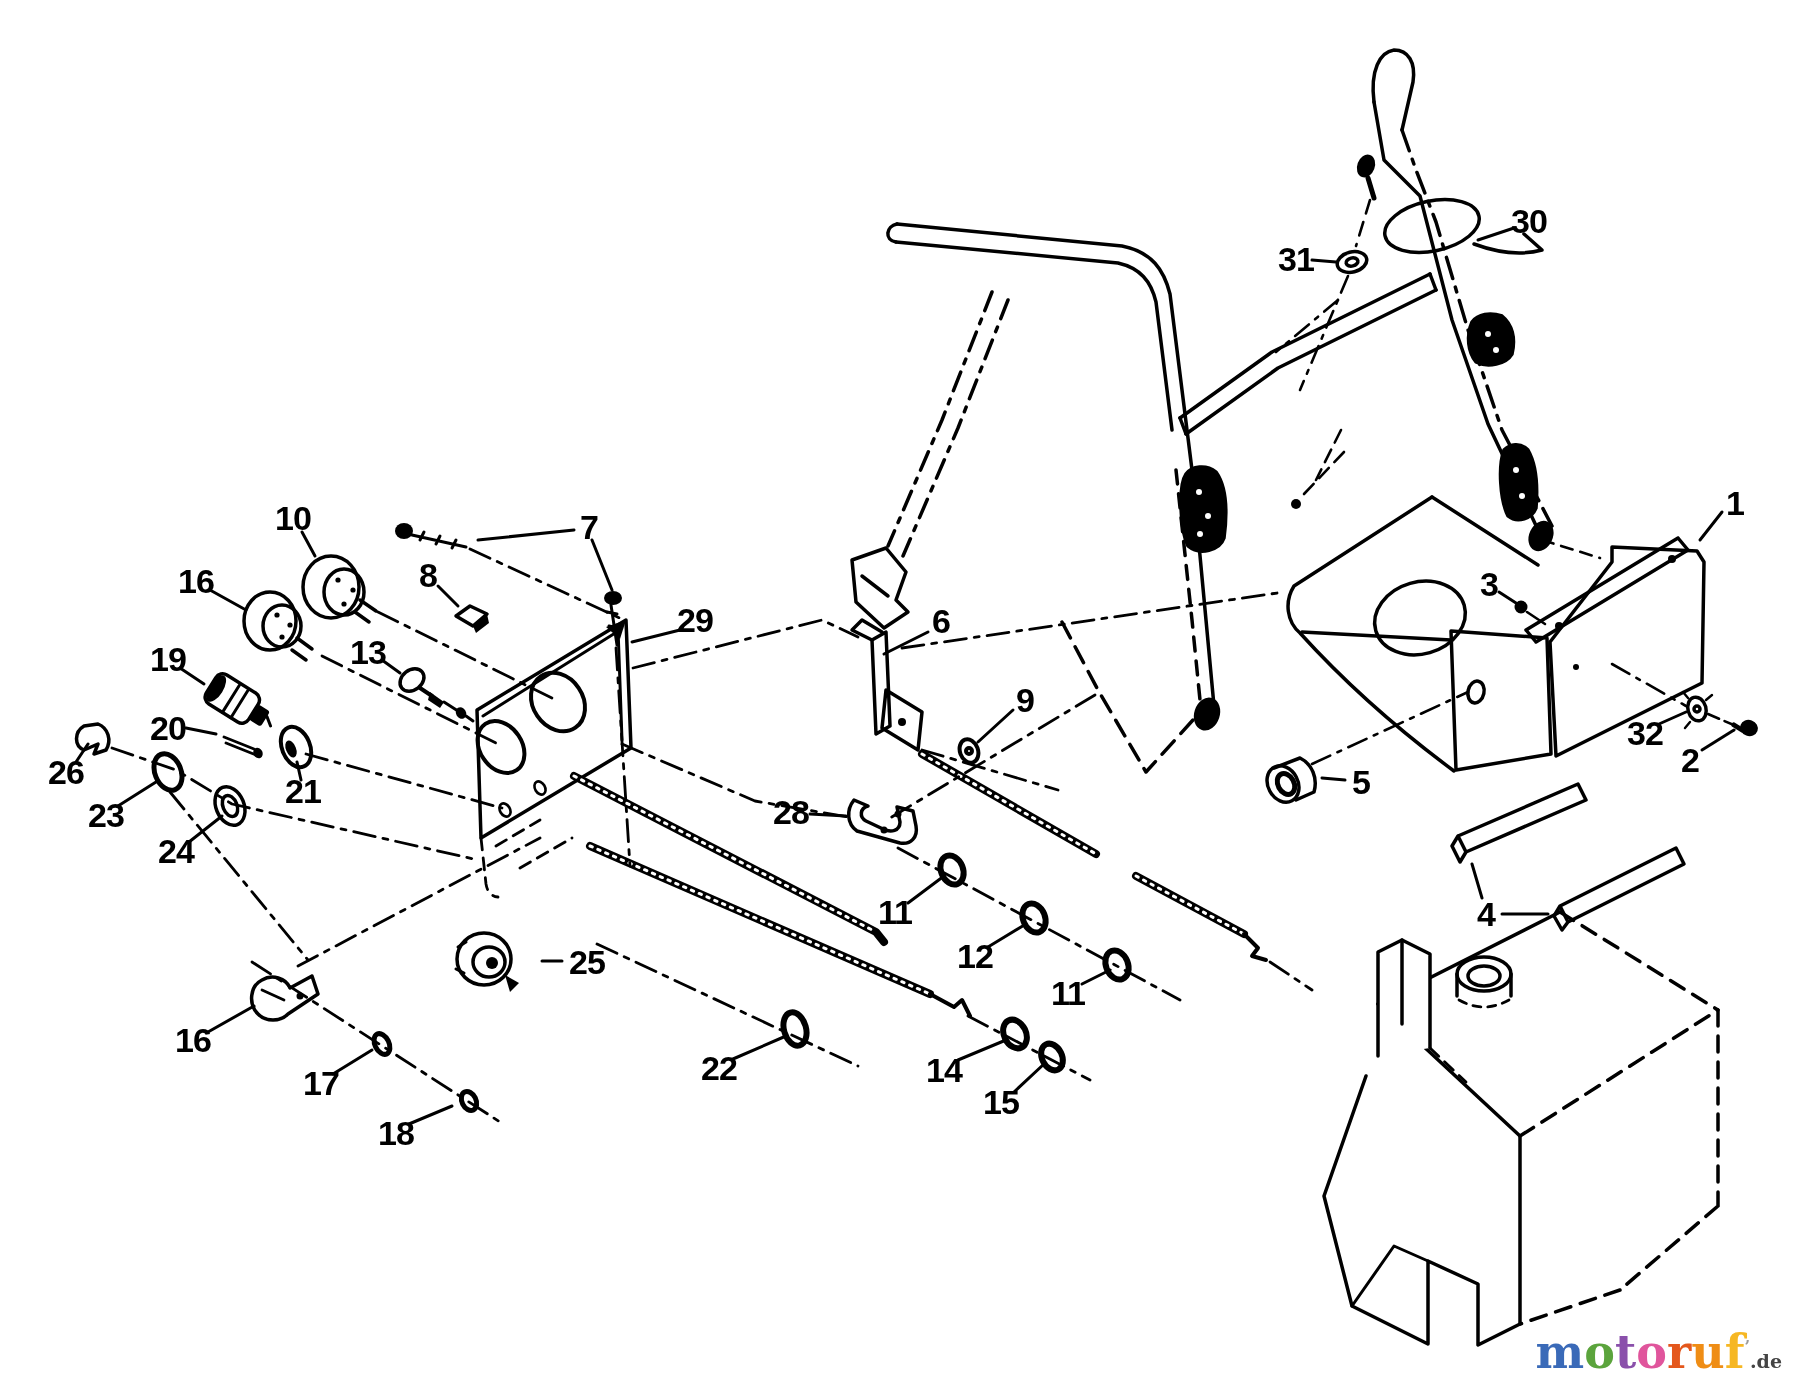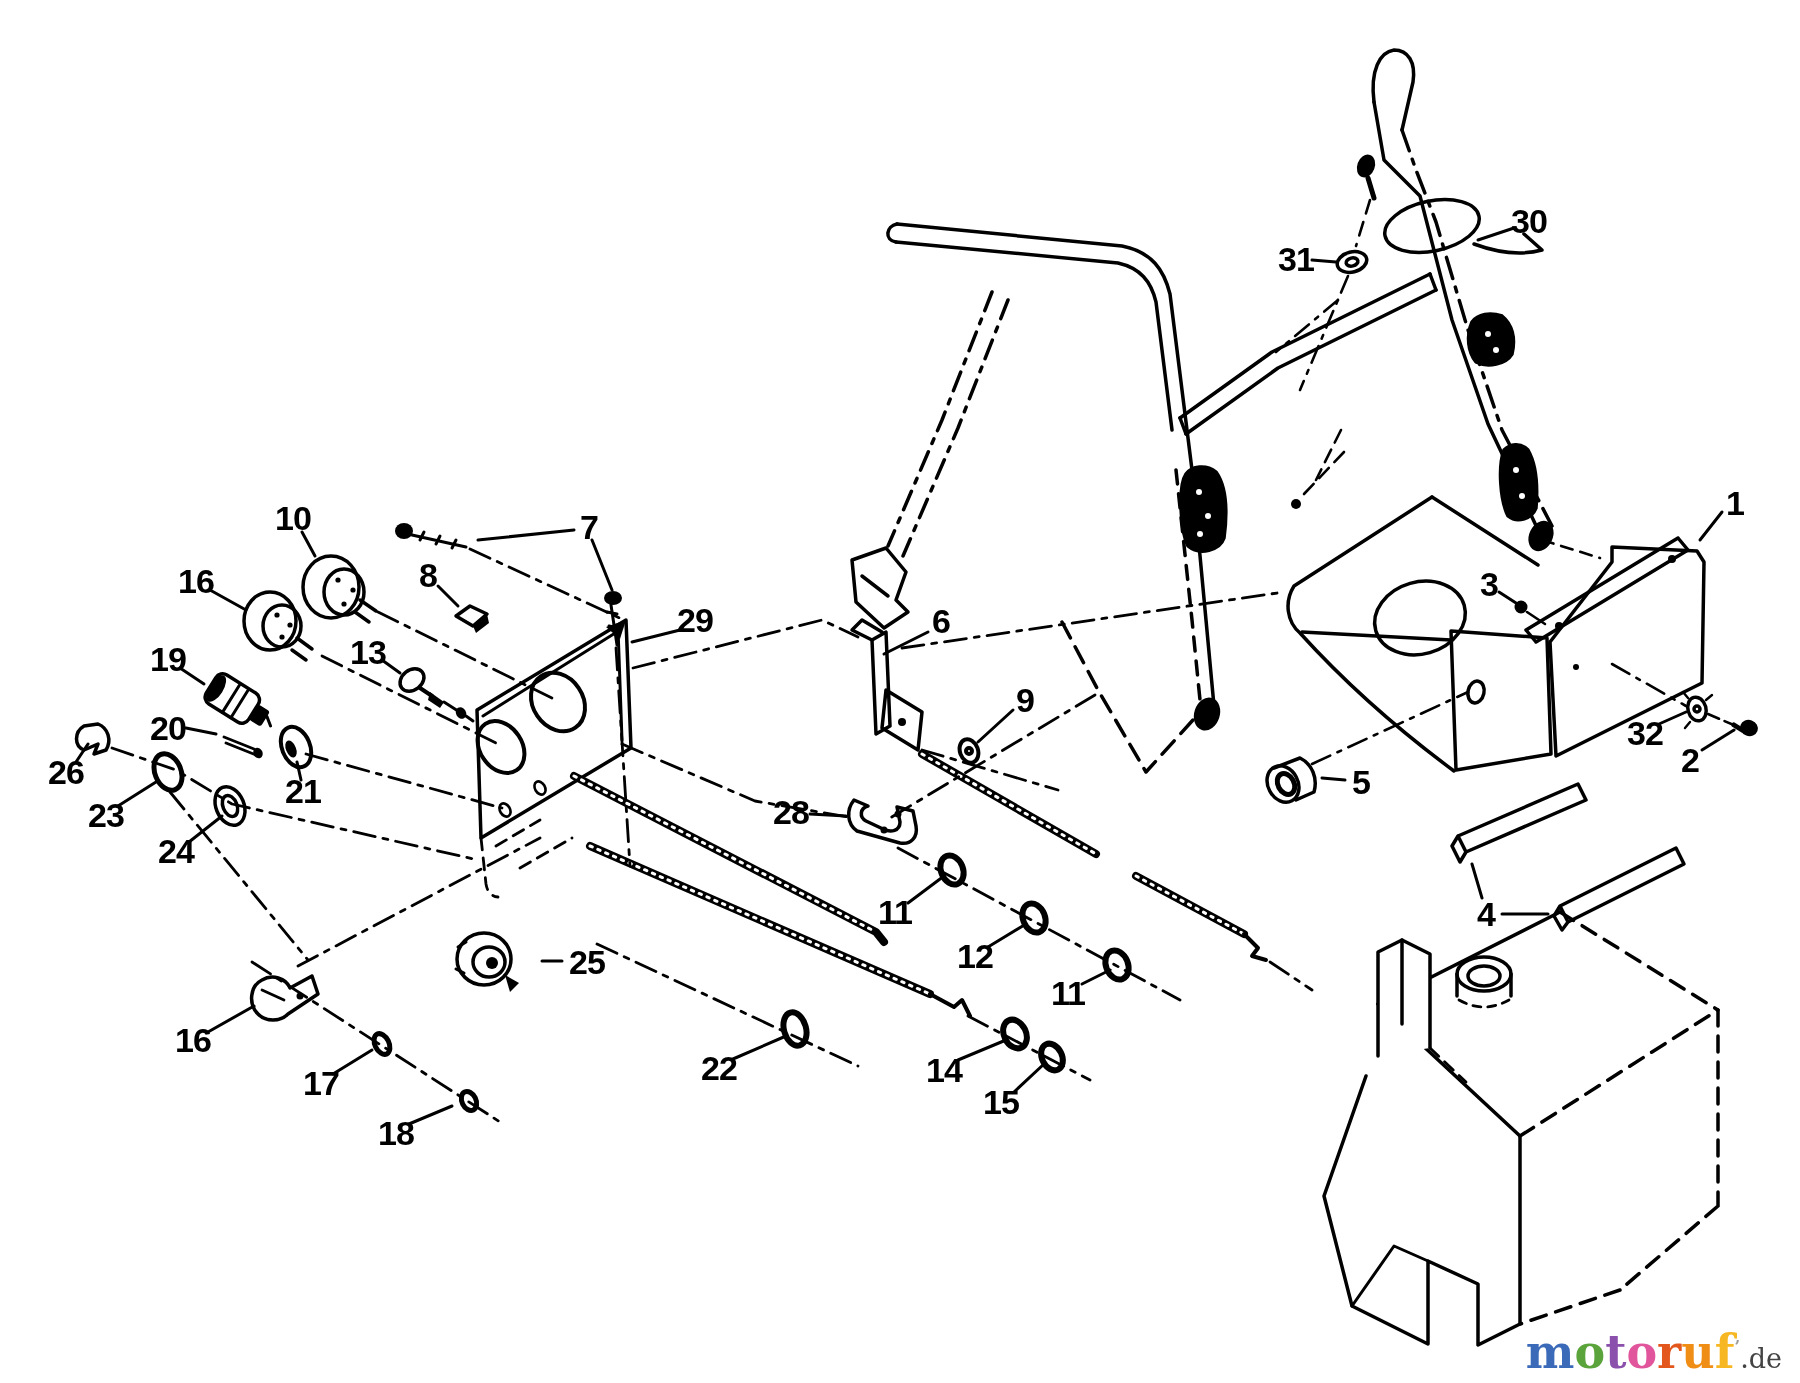--- a/index.html
+++ b/index.html
@@ -3,21 +3,21 @@
 <meta charset="utf-8">
 <style>
   html,body{margin:0;padding:0;background:#ffffff;}
   .stage{position:relative;width:1800px;height:1383px;background:#ffffff;overflow:hidden;
          font-family:"Liberation Sans",sans-serif;}
   svg{position:absolute;left:0;top:0;}
   .callout{font:bold 34px "Liberation Sans",sans-serif;fill:#000;text-anchor:middle;
            dominant-baseline:central;letter-spacing:-1px;}
   .logo{position:absolute;right:18px;bottom:8px;font-family:"DejaVu Serif",serif;
         font-weight:bold;font-size:46px;line-height:1;white-space:nowrap;}
-  .logo .suffix{font-size:27px;font-weight:normal;}
+  .logo .suffix{font-size:19px;font-weight:bold;}
   .logo .tm{font-size:16px;vertical-align:super;}
 </style>
 </head>
 <body>
 
 <div class="stage">
 <svg width="1800" height="1383" viewBox="0 0 1800 1383" fill="none" stroke="#000" stroke-width="3.5" stroke-linecap="round" stroke-linejoin="round">
 
   <g>
 

